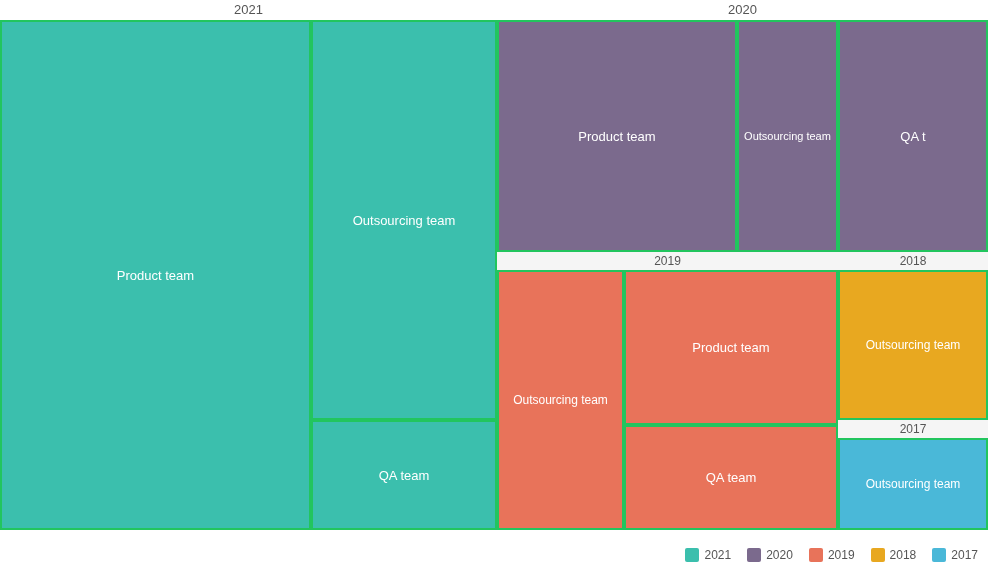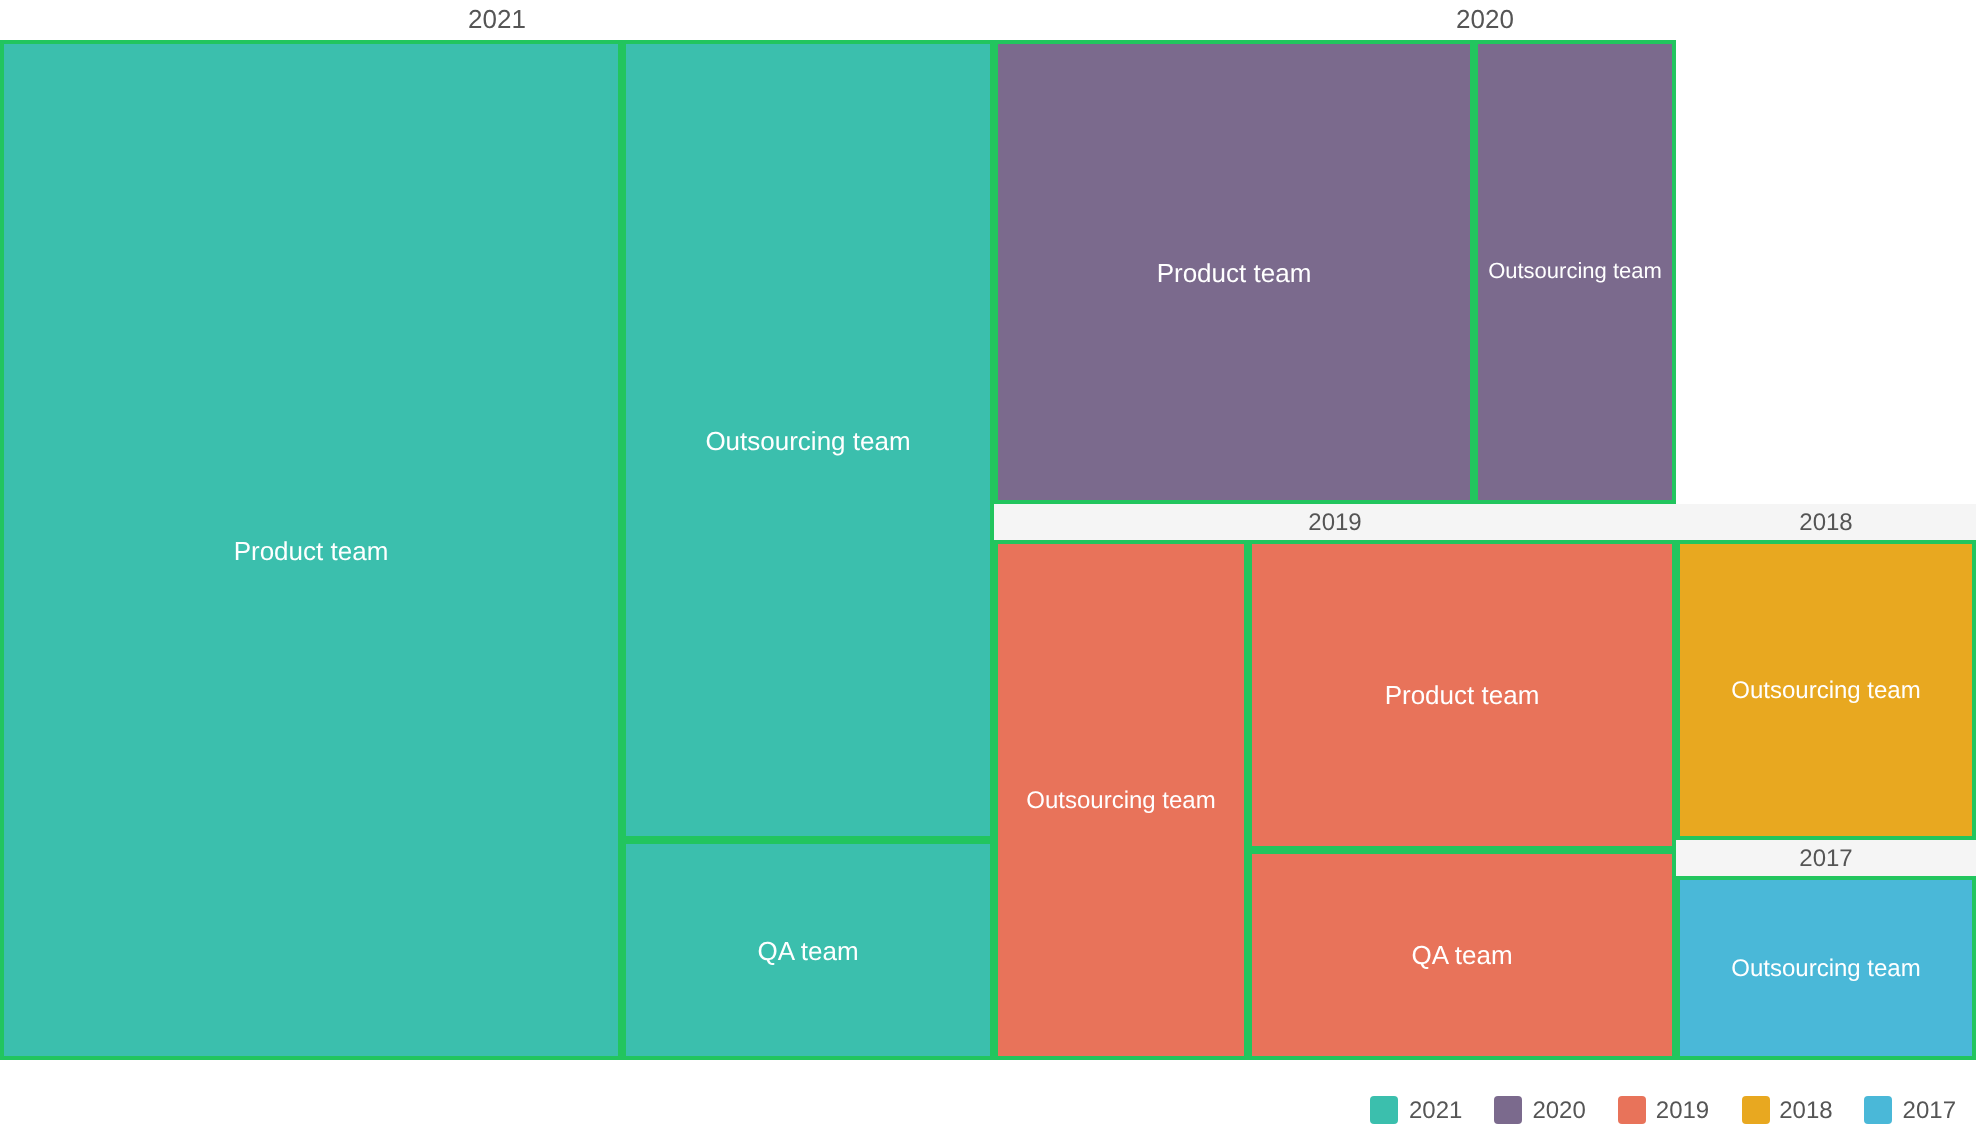--- a/index.html
+++ b/index.html
@@ -104,20 +104,23 @@
   <div class="cell color-2021" style="left: 311px; top: 420px; width: 186px; height: 110px;">
     <span>QA team</span>
   </div>
 
   <div class="cell color-2020" style="left: 497px; top: 20px; width: 240px; height: 232px;">
     <span>Product team</span>
   </div>
   <div class="cell color-2020" style="left: 737px; top: 20px; width: 101px; height: 232px;">
     <span style="font-size:11px;">Outsourcing team</span>
   </div>
+  <div class="cell color-2020" style="left: 838px; top: 20px; width: 150px; height: 232px;">
+    <span>QA t</span>
+  </div>
 
   <div class="cell color-2019" style="left: 497px; top: 270px; width: 127px; height: 260px;">
     <span style="font-size:12px;">Outsourcing team</span>
   </div>
   <div class="cell color-2019" style="left: 624px; top: 270px; width: 214px; height: 155px;">
     <span>Product team</span>
   </div>
   <div class="cell color-2019" style="left: 624px; top: 425px; width: 214px; height: 105px;">
     <span>QA team</span>
   </div>

